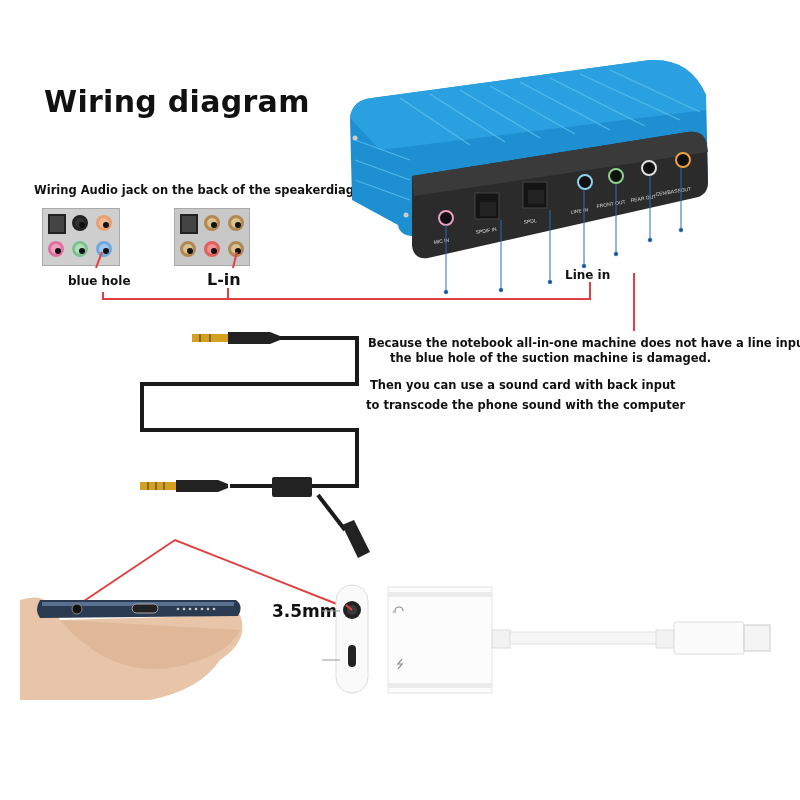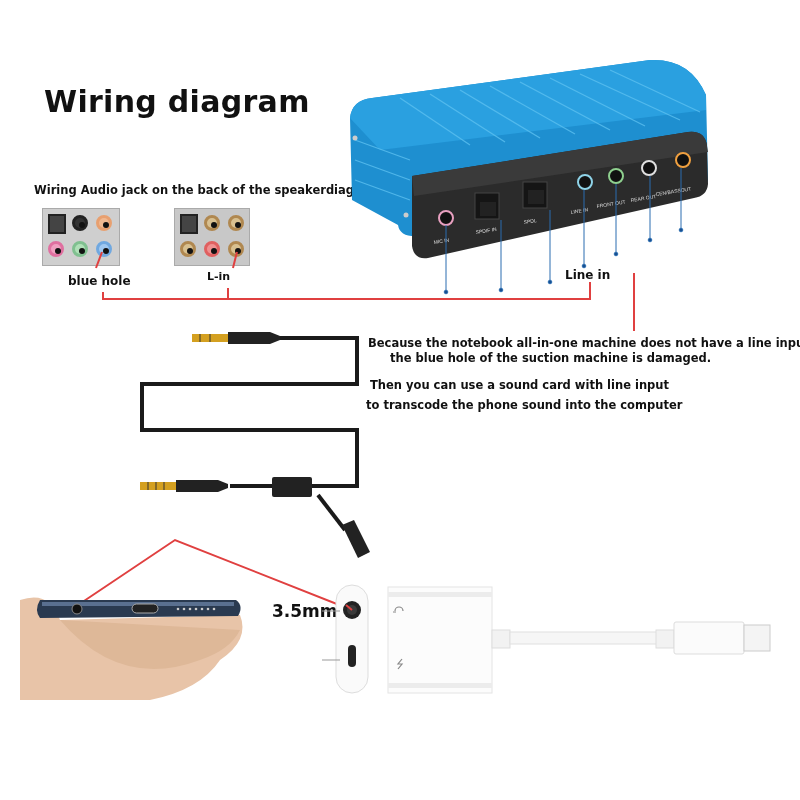--- a/index.html
+++ b/index.html
@@ -2,21 +2,21 @@
 <html><head>
 <meta charset="utf-8">
 <style>
   html,body{margin:0;padding:0;background:#fff;}
   body{width:800px;height:800px;position:relative;overflow:hidden;font-family:"DejaVu Sans","Liberation Sans",sans-serif;color:#111;}
   .abs{position:absolute;}
   .title{left:44px;top:84px;font-size:30px;font-weight:bold;letter-spacing:0.3px;}
   .subtitle{left:34px;top:183px;font-size:11.5px;font-weight:bold;white-space:nowrap;}
   .lbl{font-weight:bold;white-space:nowrap;}
   .blue-hole{left:68px;top:274px;font-size:12px;}
-  .l-in{left:207px;top:270px;font-size:11px;}
+  .l-in{left:207px;top:270px;font-size:16px;}
   .line-in{left:565px;top:268px;font-size:12px;}
   .mm{left:272px;top:601px;font-size:17px;}
   .note{left:368px;font-size:11.5px;font-weight:bold;white-space:nowrap;}
   .panel{background:#d6d6d6;border:1px solid #aaa;}
   .jack{position:absolute;width:16px;height:16px;border-radius:50%;box-sizing:border-box;}
   .jack::after{content:"";position:absolute;left:4px;top:4px;width:6px;height:6px;border-radius:50%;background:#111;}
   svg{position:absolute;left:0;top:0;}
 </style>
 </head>
 <body>
@@ -42,22 +42,22 @@
   <div class="jack" style="left:53px;top:32px;border:3px solid #b08850;background:#d8c090;"></div>
 </div>
 
 <div class="abs lbl blue-hole">blue hole</div>
 <div class="abs lbl l-in">L-in</div>
 <div class="abs lbl line-in">Line in</div>
 <div class="abs lbl mm">3.5mm</div>
 
 <div class="abs note" style="top:336px;">Because the notebook all-in-one machine does not have a line input hole,</div>
 <div class="abs note" style="top:351px;left:370px;margin-left:20px;">the blue hole of the suction machine is damaged.</div>
-<div class="abs note" style="top:378px;left:370px;">Then you can use a sound card with line input</div>
-<div class="abs note" style="top:398px;left:366px;">to transcode the phone sound into the computer</div>
+<div class="abs note" style="top:378px;left:370px;">Then you can use a sound card with back input</div>
+<div class="abs note" style="top:398px;left:366px;">to transcode the phone sound with the computer</div>
 
 <svg width="800" height="800" viewBox="0 0 800 800">
 
   <g>
     <path d="M350 118 Q352 100 372 98 L650 60 Q690 58 706 95 L708 180 Q706 190 690 192 L420 236 Q400 238 398 225 L352 200 Z" fill="#1e8fd0"></path>
     <path d="M350 118 Q352 100 372 98 L650 60 Q690 58 706 95 L706 110 L380 150 Z" fill="#2aa0e0"></path>
     <g stroke="#5cc0f0" stroke-width="1.2" opacity="0.8">
       <line x1="400" y1="98" x2="470" y2="145"></line>
       <line x1="430" y1="94" x2="505" y2="142"></line>
       <line x1="460" y1="90" x2="540" y2="138"></line>

